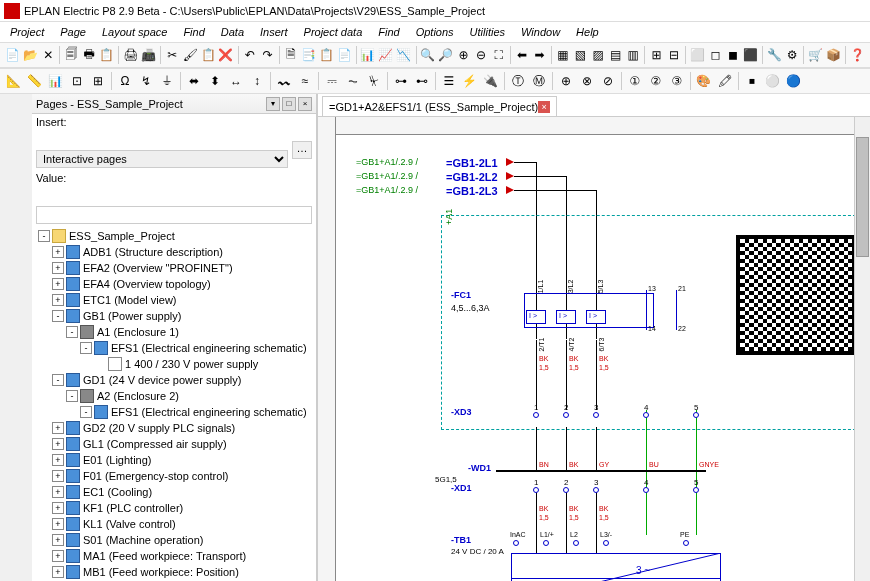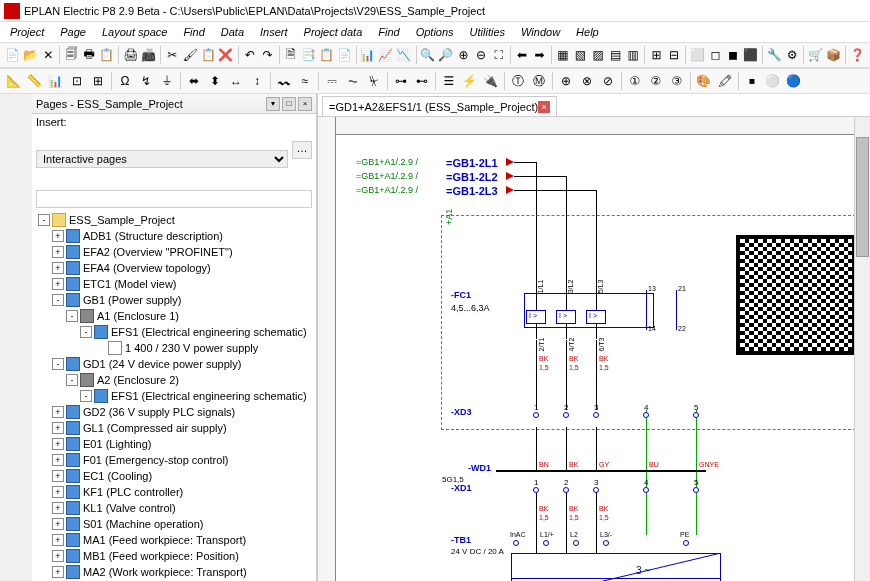--- a/index.html
+++ b/index.html
@@ -199,20 +199,23 @@
       </div>
     </div>
     <div class="filter-row">
       <label>Insert:</label>
     </div>
     <div class="filter-row">
       <select><option>Interactive pages</option></select>
       <span class="dots">…</span>
     </div>
     <div class="filter-row">
+      <label>Value:</label>
+    </div>
+    <div class="filter-row">
       <input value="" style="">
     </div>
     <div class="tree" id="tree">
         <div class="node" style="padding-left: 4px;">
           <span class="pm">-</span>
           <span class="nico folder"></span>
           <span>ESS_Sample_Project</span>
         </div>
         <div class="node" style="padding-left: 18px;">
           <span class="pm">+</span>
@@ -265,21 +268,21 @@
           <span>A2 (Enclosure 2)</span>
         </div>
         <div class="node" style="padding-left: 46px;">
           <span class="pm">-</span>
           <span class="nico bluebx"></span>
           <span>EFS1 (Electrical engineering schematic)</span>
         </div>
         <div class="node" style="padding-left: 18px;">
           <span class="pm">+</span>
           <span class="nico bluebx"></span>
-          <span>GD2 (36 V supply PLC signals)</span>
+          <span>GD2 (20 V supply PLC signals)</span>
         </div>
         <div class="node" style="padding-left: 18px;">
           <span class="pm">+</span>
           <span class="nico bluebx"></span>
           <span>GL1 (Compressed air supply)</span>
         </div>
         <div class="node" style="padding-left: 18px;">
           <span class="pm">+</span>
           <span class="nico bluebx"></span>
           <span>E01 (Lighting)</span>
@@ -410,21 +413,21 @@
           <div class="lbl" style="left: 198px; top: 268px; font-size: 8px;">1</div>
           <div class="term" style="left: 230px; top: 280px;"></div>
           <div class="lbl" style="left: 228px; top: 268px; font-size: 8px;">2</div>
           <div class="term" style="left: 260px; top: 280px;"></div>
           <div class="lbl" style="left: 258px; top: 268px; font-size: 8px;">3</div>
           <div class="term" style="left: 310px; top: 280px;"></div>
           <div class="lbl" style="left: 308px; top: 268px; font-size: 8px;">4</div>
           <div class="term" style="left: 360px; top: 280px;"></div>
           <div class="lbl" style="left: 358px; top: 268px; font-size: 8px;">5</div>
           <div class="lbl blue" style="left: 132px; top: 328px; font-weight: bold;">-WD1</div>
-          <div class="lbl" style="left: 106px; top: 340px; font-size: 8px;">5G1,5</div>
+          <div class="lbl" style="left: 99px; top: 340px; font-size: 8px;">5G1,5</div>
           <div class="wire wire-h" style="left: 160px; top: 335px; width: 210px; height: 2px; background: rgb(0, 0, 0);"></div>
           <div class="lbl red" style="left: 203px; top: 326px; font-size: 7px;">BN</div>
           <div class="lbl red" style="left: 233px; top: 326px; font-size: 7px;">BK</div>
           <div class="lbl red" style="left: 263px; top: 326px; font-size: 7px;">GY</div>
           <div class="lbl red" style="left: 313px; top: 326px; font-size: 7px;">BU</div>
           <div class="lbl red" style="left: 363px; top: 326px; font-size: 7px;">GNYE</div>
           <div class="lbl blue" style="left: 115px; top: 348px; font-weight: bold;">-XD1</div>
           <div class="term" style="left: 200px; top: 355px;"></div>
           <div class="lbl" style="left: 198px; top: 343px; font-size: 8px;">1</div>
           <div class="term" style="left: 230px; top: 355px;"></div>

